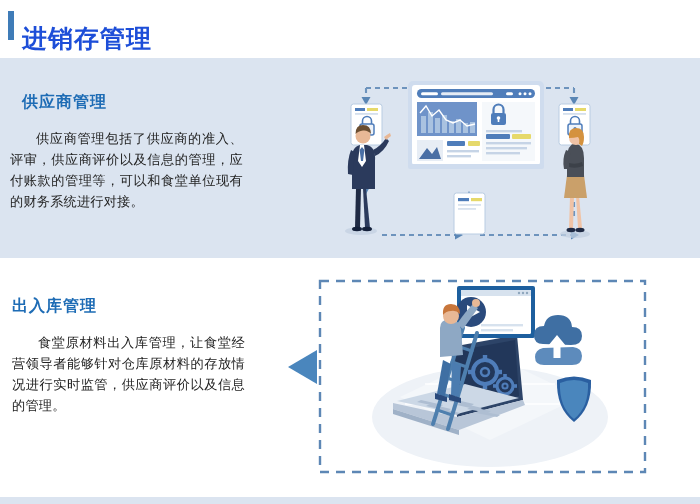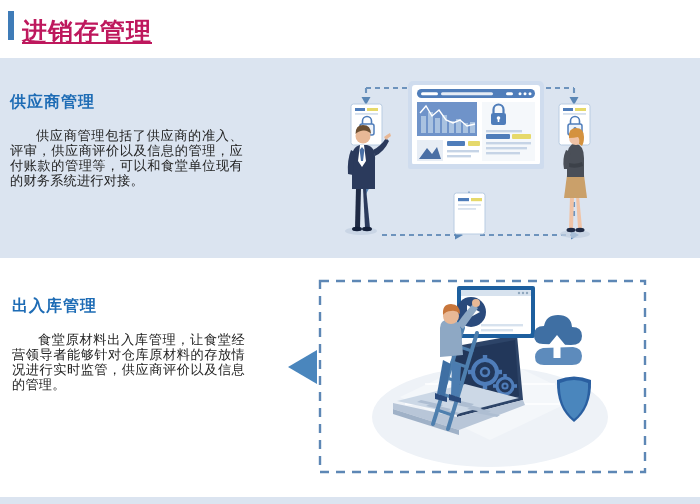--- a/index.html
+++ b/index.html
@@ -23,28 +23,27 @@
     background: #ffffff;
   }
   .title-accent {
     position: absolute;
     left: 8px; top: 11px;
     width: 6px; height: 29px;
     background: #3f7cb8;
   }
   .page-title {
     position: absolute;
-    left: 22px; top: 14px;
+    left: 22px; top: 21px;
     font-size: 25px;
     font-weight: bold;
-    color: #be185d;
+    color: #1d4ed8;
     letter-spacing: 1px;
     line-height: 34px;
     white-space: nowrap;
-    text-decoration: underline;
   }
 
   
   .section-supplier {
     position: absolute;
     left: 0; top: 58px;
     width: 700px; height: 200px;
     background: #dbe4f0;
   }
   
@@ -67,28 +66,28 @@
     font-size: 16px;
     font-weight: bold;
     color: #1e6cb5;
     letter-spacing: 1px;
     white-space: nowrap;
   }
   .sec-body {
     position: absolute;
     width: 233px;
     font-size: 13.2px;
-    line-height: 15px;
+    line-height: 21px;
     color: #232323;
     text-indent: 26px;
     text-align: justify;
     letter-spacing: 0.2px;
   }
 
-  #heading-supplier { left: 10px; top: 92px; font-family: Liberation Serif, serif; }
+  #heading-supplier { left: 22px; top: 92px; font-family: Liberation Serif, serif; }
   #body-supplier    { left: 10px; top: 128px; }
   #heading-warehouse { left: 12px; top: 296px; }
   #body-warehouse    { left: 12px; top: 332px; }
 
   
   .illus1 {
     position: absolute;
     left: 320px; top: 68px;
     width: 310px; height: 180px;
   }

